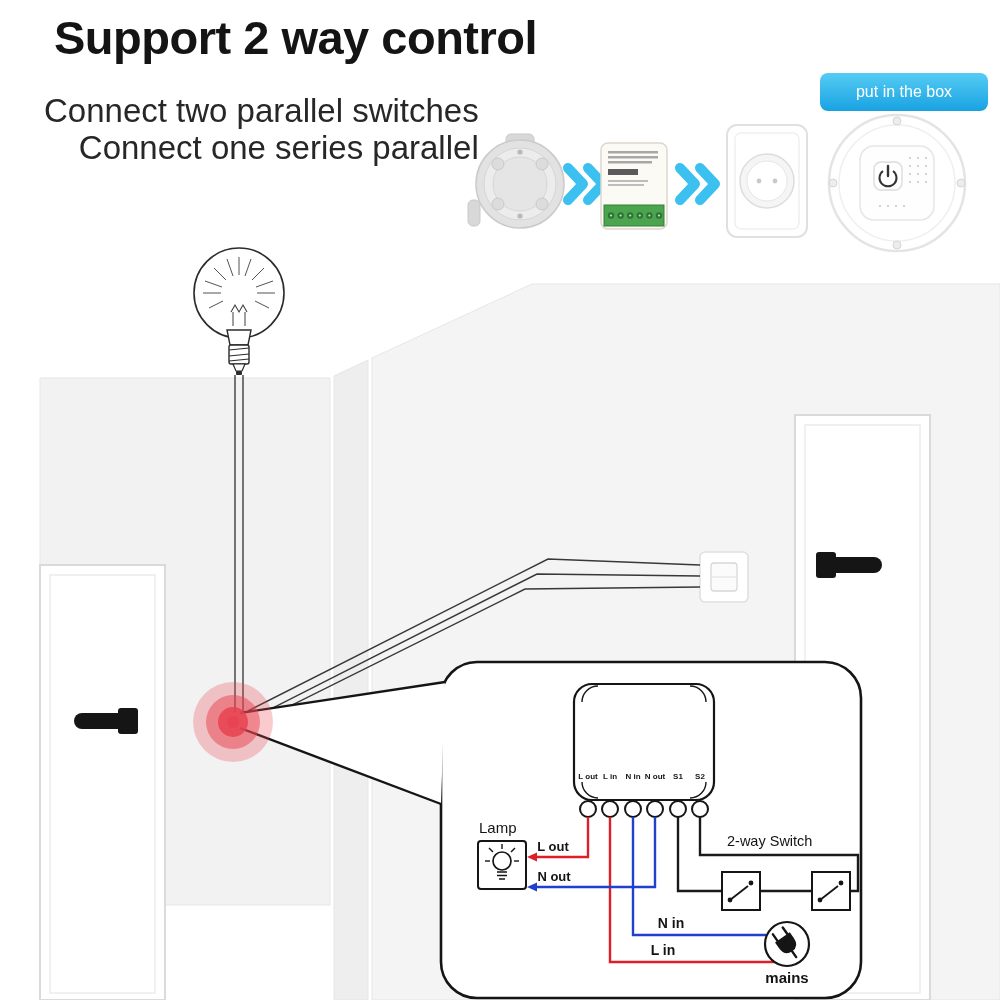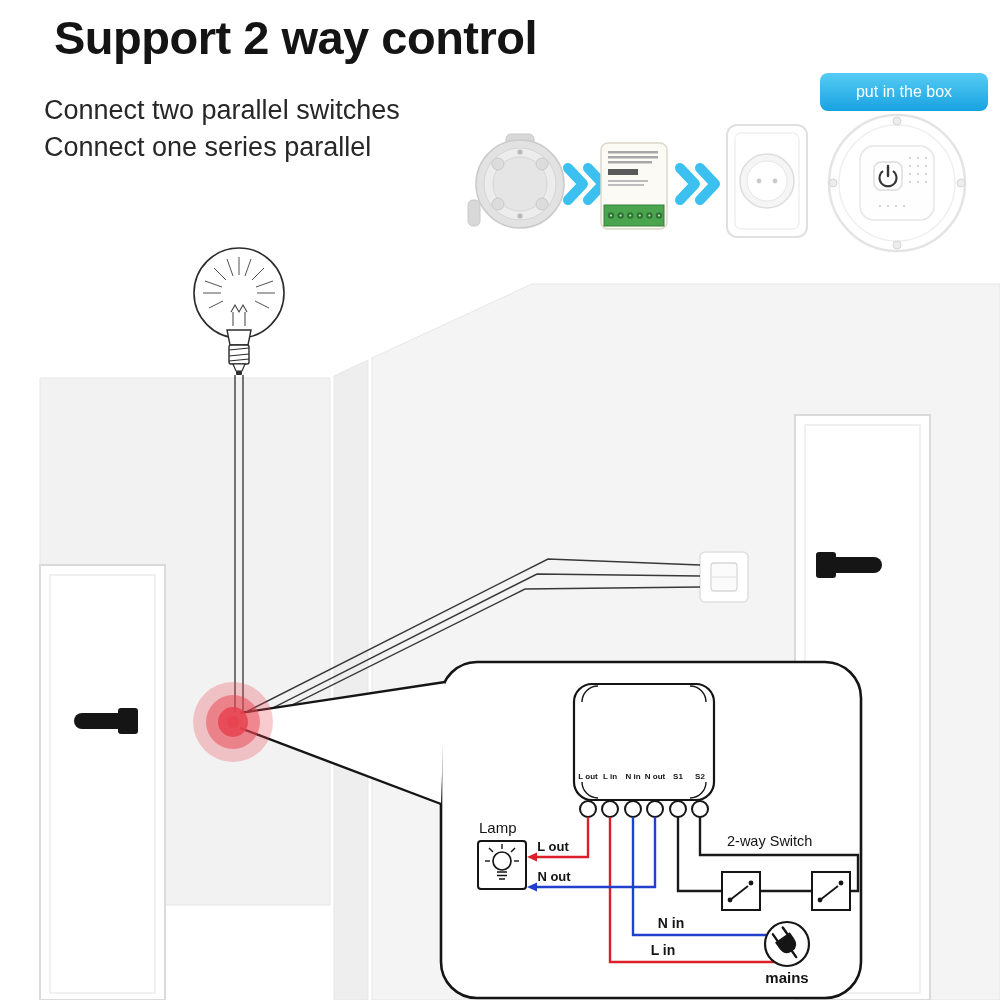--- a/index.html
+++ b/index.html
@@ -1,21 +1,21 @@
 <!DOCTYPE html>
 <html><head>
 <meta charset="utf-8">
 <style>
   html,body{margin:0;padding:0;background:#fff;}
   .stage{position:relative;width:1000px;height:1000px;background:#fff;overflow:hidden;
          font-family:"Liberation Sans",sans-serif;}
   .scene{position:absolute;left:0;top:0;z-index:1;}
-  .hdr{position:absolute;z-index:2;}
+  .hdr{position:absolute;z-index:2;text-align:right;}
   .title{left:54px;top:10px;font-size:47px;font-weight:800;color:#141414;letter-spacing:-0.5px;}
-  .subtitle{left:44px;top:92px;font-size:27px;color:#272727;line-height:37px;}
+  .subtitle{left:44px;top:92px;font-size:33px;color:#272727;line-height:37px;}
   .badge{position:absolute;z-index:2;left:820px;top:73px;width:168px;height:38px;border-radius:8px;
          background:linear-gradient(180deg,#55ccf4,#19a2e2);color:#fff;font-size:16px;
          display:flex;align-items:center;justify-content:center;}
   svg text{font-family:"Liberation Sans",sans-serif;fill:#141414;}
 </style>
 </head>
 <body>
 
 <div class="stage">
 

